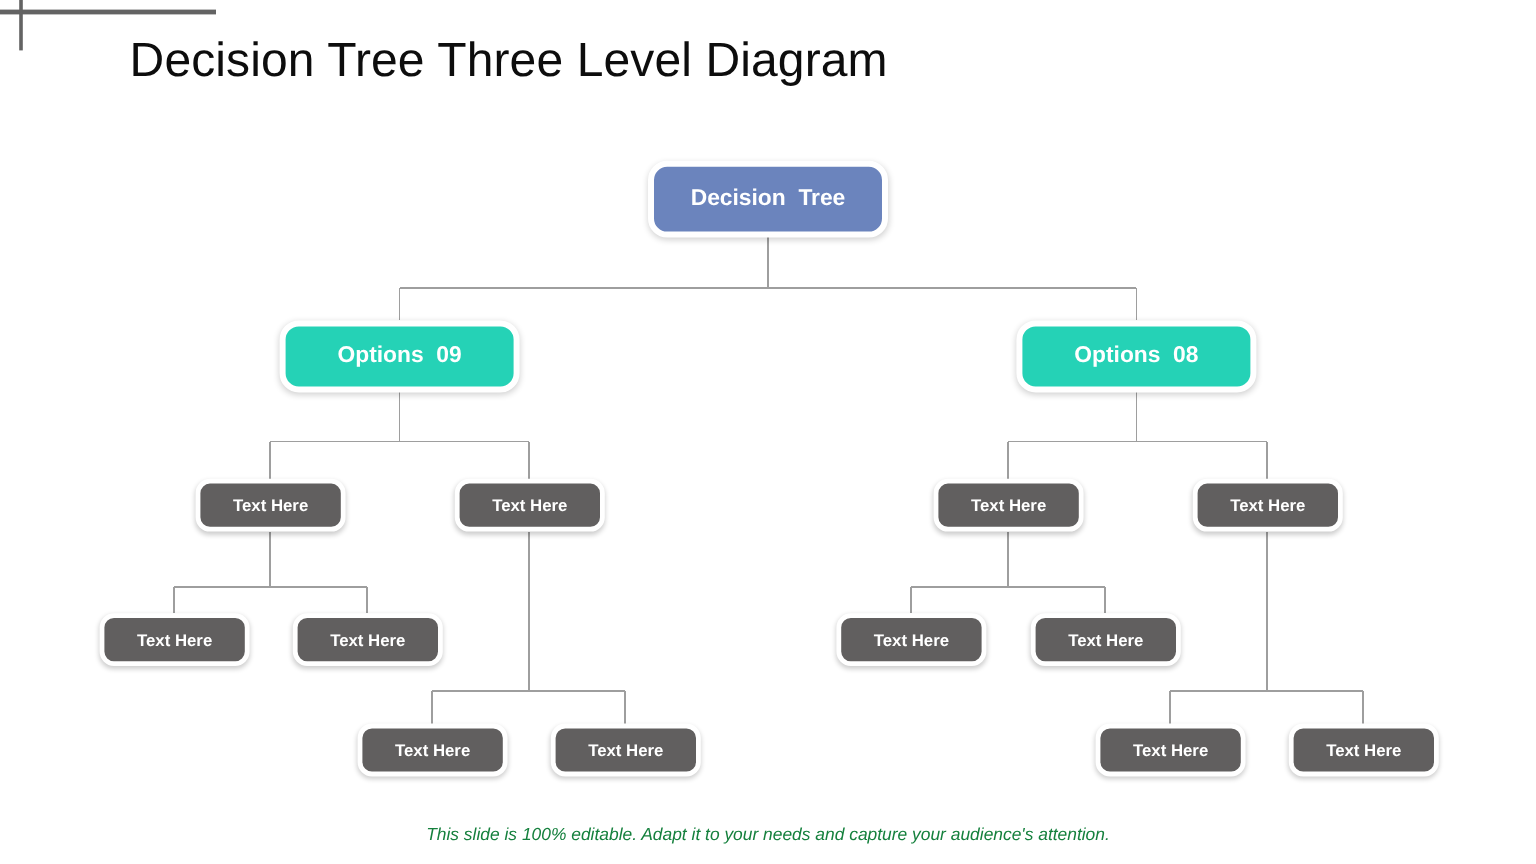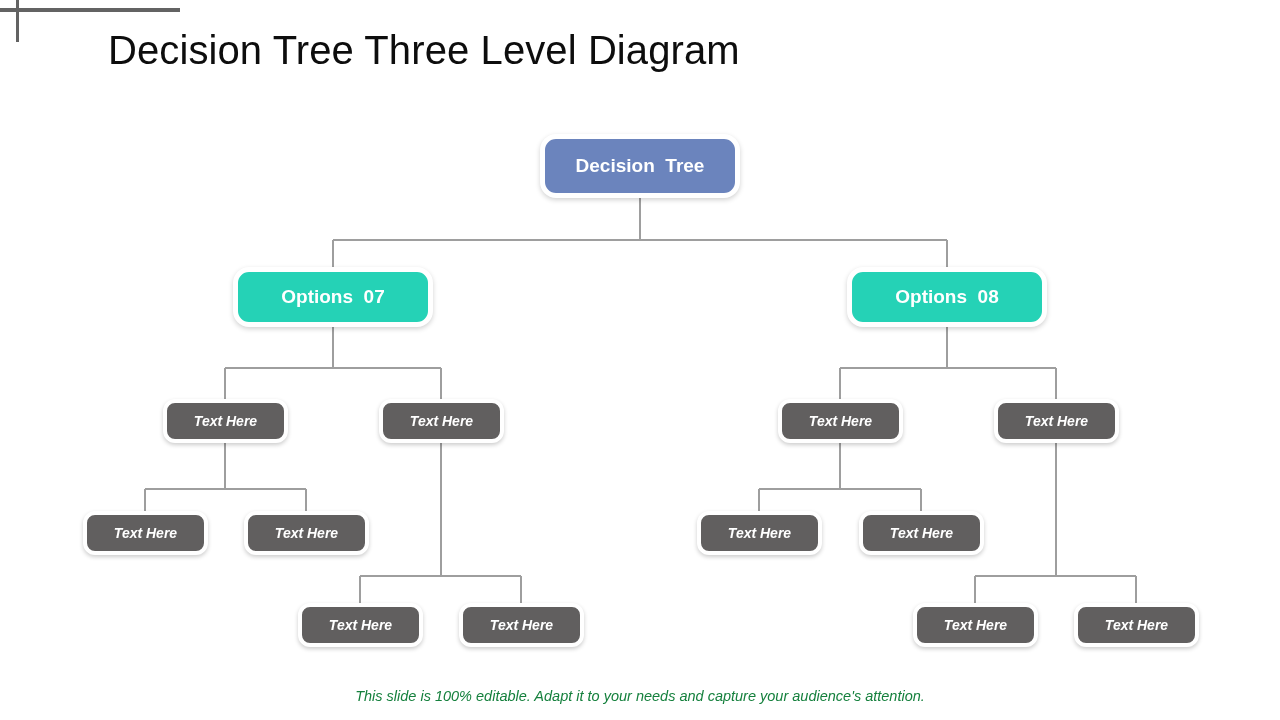--- a/index.html
+++ b/index.html
@@ -73,21 +73,20 @@
     background: #25d2b6;
     font-size: 19px;
     border-radius: 16px;
   }
   .node.leaf {
     background: #615f5f;
     font-size: 14px;
     border-width: 4px;
     border-radius: 12px;
     box-shadow: 0 2px 4px rgba(0,0,0,0.20);
-    font-style: italic;
   }
 
   
   #footer-note {
     position: absolute;
     left: 0; top: 688px;
     width: 1280px;
     text-align: center;
     font-size: 14.5px;
     font-style: italic;
@@ -141,21 +140,21 @@
 
       <path d="M1056 443 L1056 576"></path>
       <path d="M975 576 L1136 576"></path>
       <path d="M975 576 L975 603"></path>
       <path d="M1136 576 L1136 603"></path>
     </g>
   </svg>
 
   <div class="node root" style="left:540px; top:134px; width:200px; height:64px;">Decision  Tree</div>
 
-  <div class="node option" style="left:233px; top:267px; width:200px; height:60px;">Options  07</div>
+  <div class="node option" style="left:233px; top:267px; width:200px; height:60px;">Options  09</div>
   <div class="node option" style="left:847px; top:267px; width:200px; height:60px;">Options  08</div>
 
   <div class="node leaf" style="left:163px; top:399px; width:125px; height:44px;">Text Here</div>
   <div class="node leaf" style="left:379px; top:399px; width:125px; height:44px;">Text Here</div>
   <div class="node leaf" style="left:83px; top:511px; width:125px; height:44px;">Text Here</div>
   <div class="node leaf" style="left:244px; top:511px; width:125px; height:44px;">Text Here</div>
   <div class="node leaf" style="left:298px; top:603px; width:125px; height:44px;">Text Here</div>
   <div class="node leaf" style="left:459px; top:603px; width:125px; height:44px;">Text Here</div>
 
   <div class="node leaf" style="left:778px; top:399px; width:125px; height:44px;">Text Here</div>

